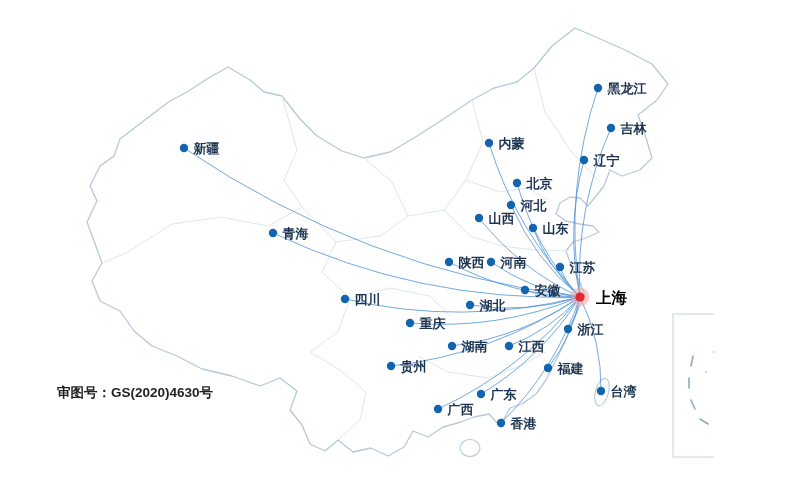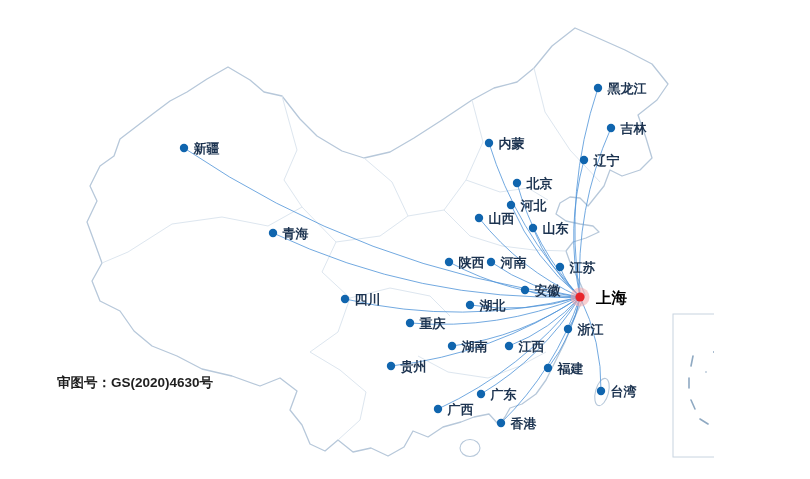--- a/index.html
+++ b/index.html
@@ -14,21 +14,21 @@
   }
   .map-svg { display: block; width: 810px; height: 479px; }
   .country { fill: #ffffff; stroke: #b7c8da; stroke-width: 1.3; stroke-linejoin: round; }
   .inner-border { fill: none; stroke: #dde6ef; stroke-width: 1; stroke-linejoin: round; }
   .island { fill: #ffffff; stroke: #b7c8da; stroke-width: 1.1; }
   .prov-label { font-size: 13px; font-weight: bold; font-family: "Liberation Sans", "DejaVu Sans", sans-serif; }
   .hub-label { font-size: 15.5px; font-weight: bold; font-family: "Liberation Sans", "DejaVu Sans", sans-serif; }
   .footnote {
     position: absolute;
     left: 57px;
-    top: 374px;
+    top: 384px;
     font-size: 13.5px;
     font-weight: 600;
     color: #1f1f1f;
     white-space: nowrap;
   }
   .inset-frame { fill: #ffffff; stroke: #c8d4e0; stroke-width: 1; }
   .dash-line { fill: none; stroke: #8fa9c2; stroke-width: 1.6; stroke-linecap: round; }
   .inset-island { fill: #8fa9c2; }
   .scale-box { fill: #ffffff; stroke: #c8d4e0; stroke-width: 1; }
   .scale-mark-thin { stroke: #9db1c6; stroke-width: 1; }

